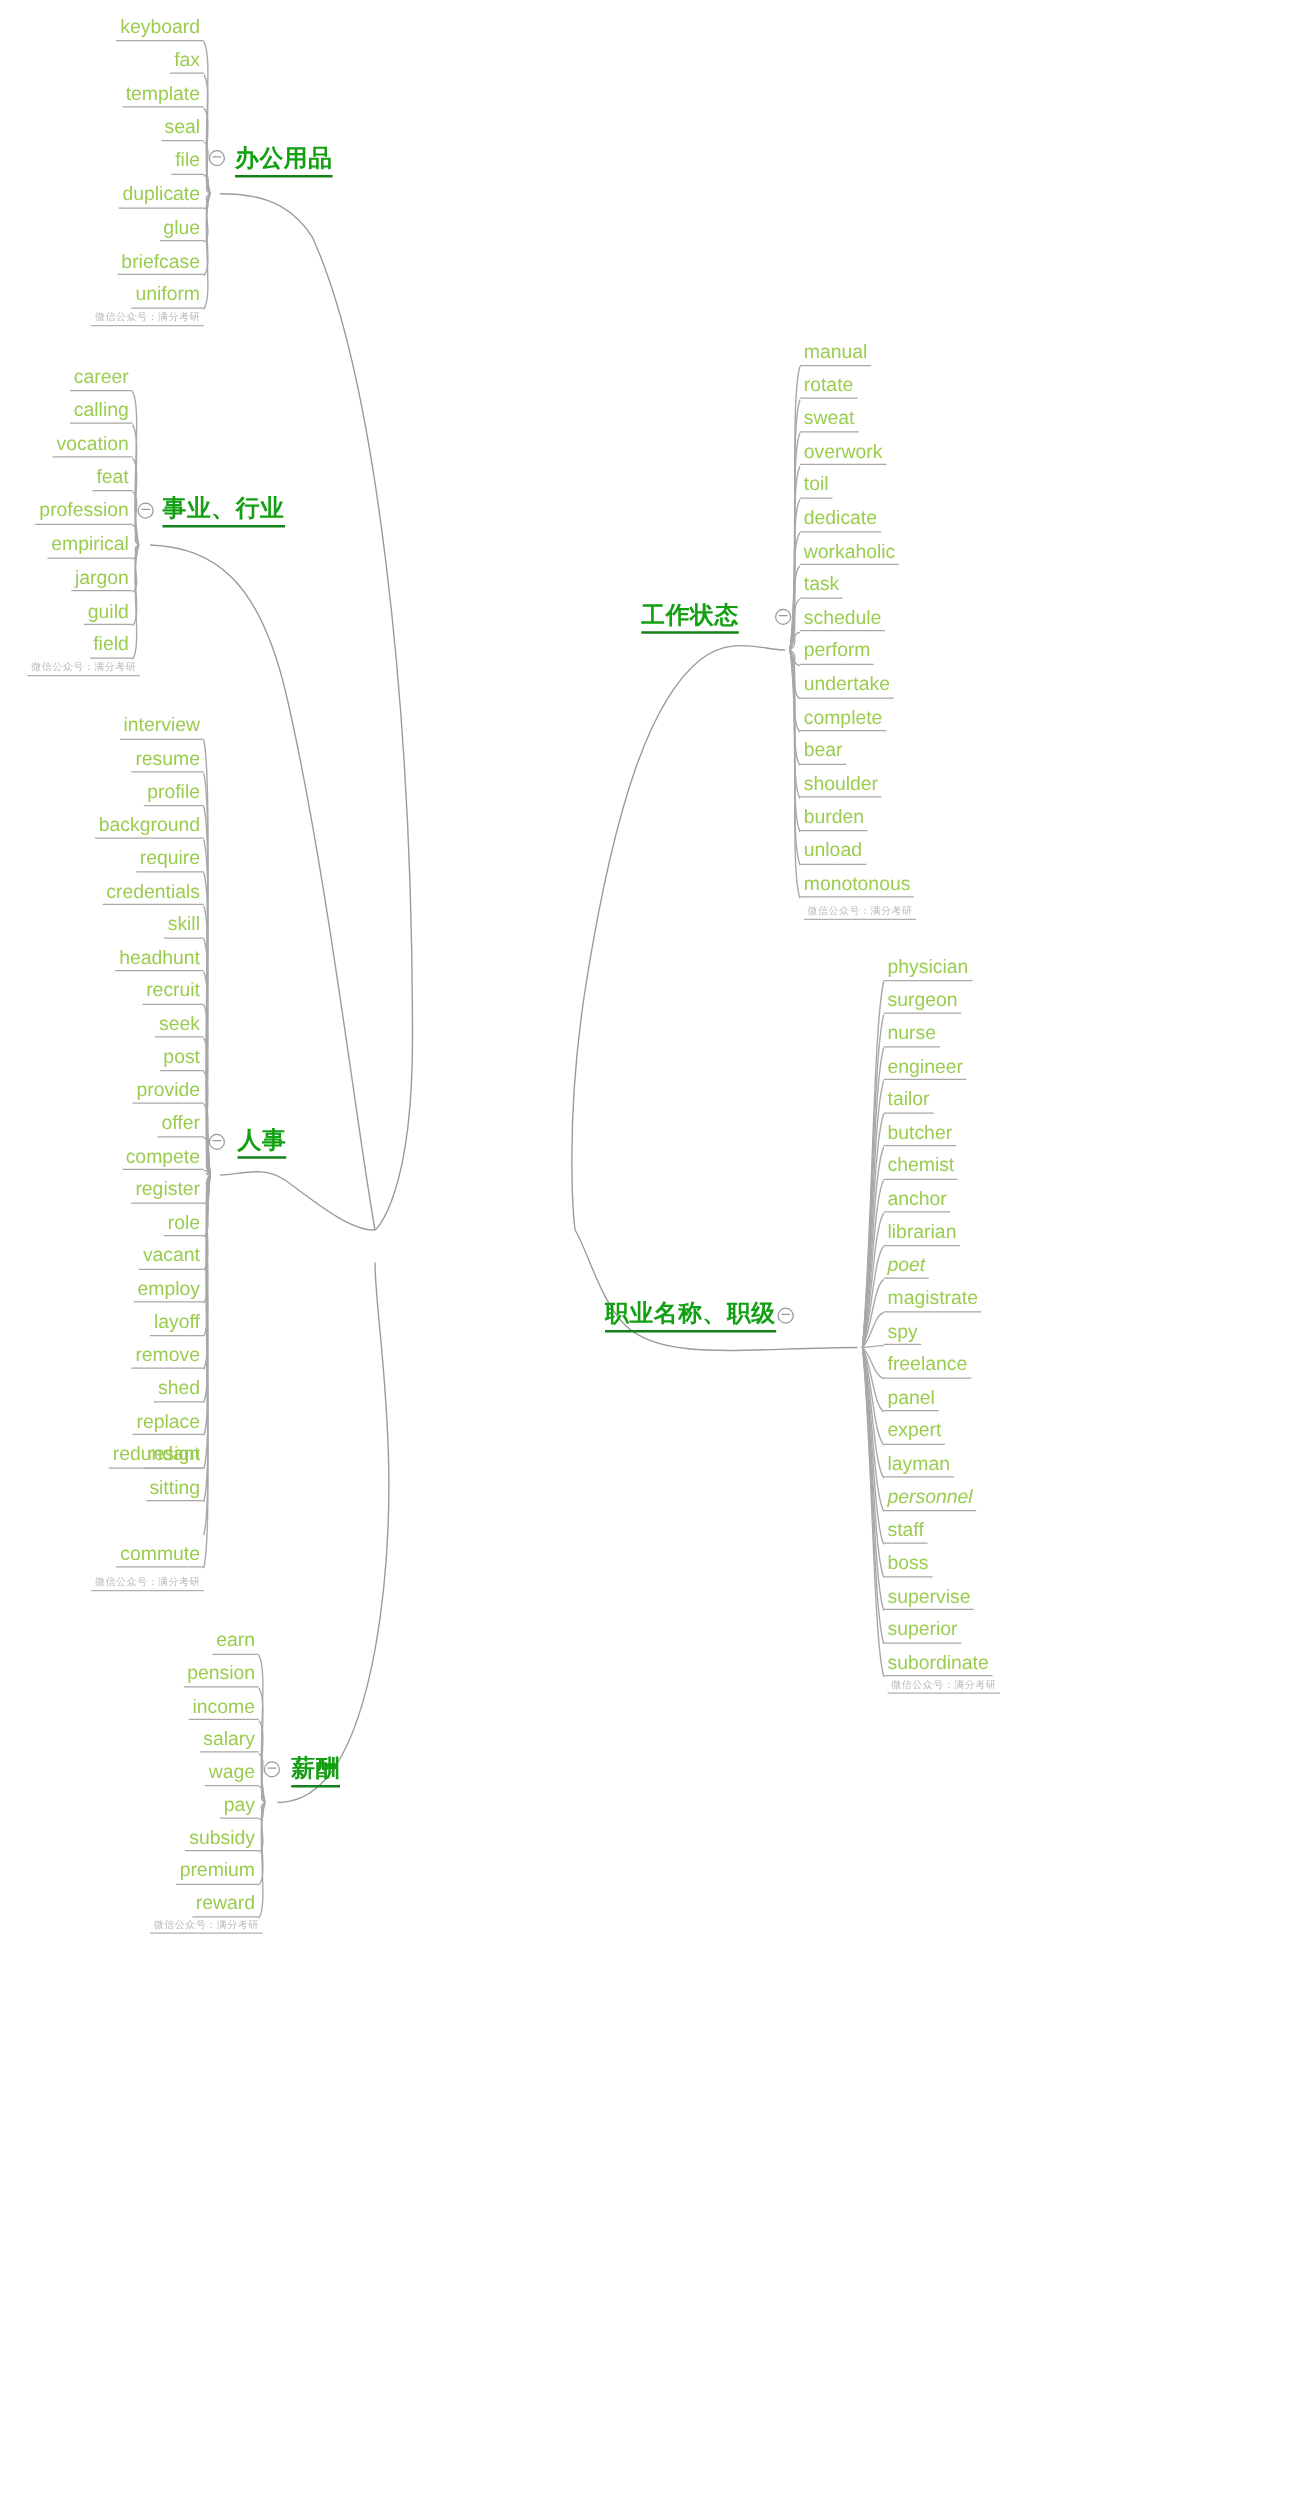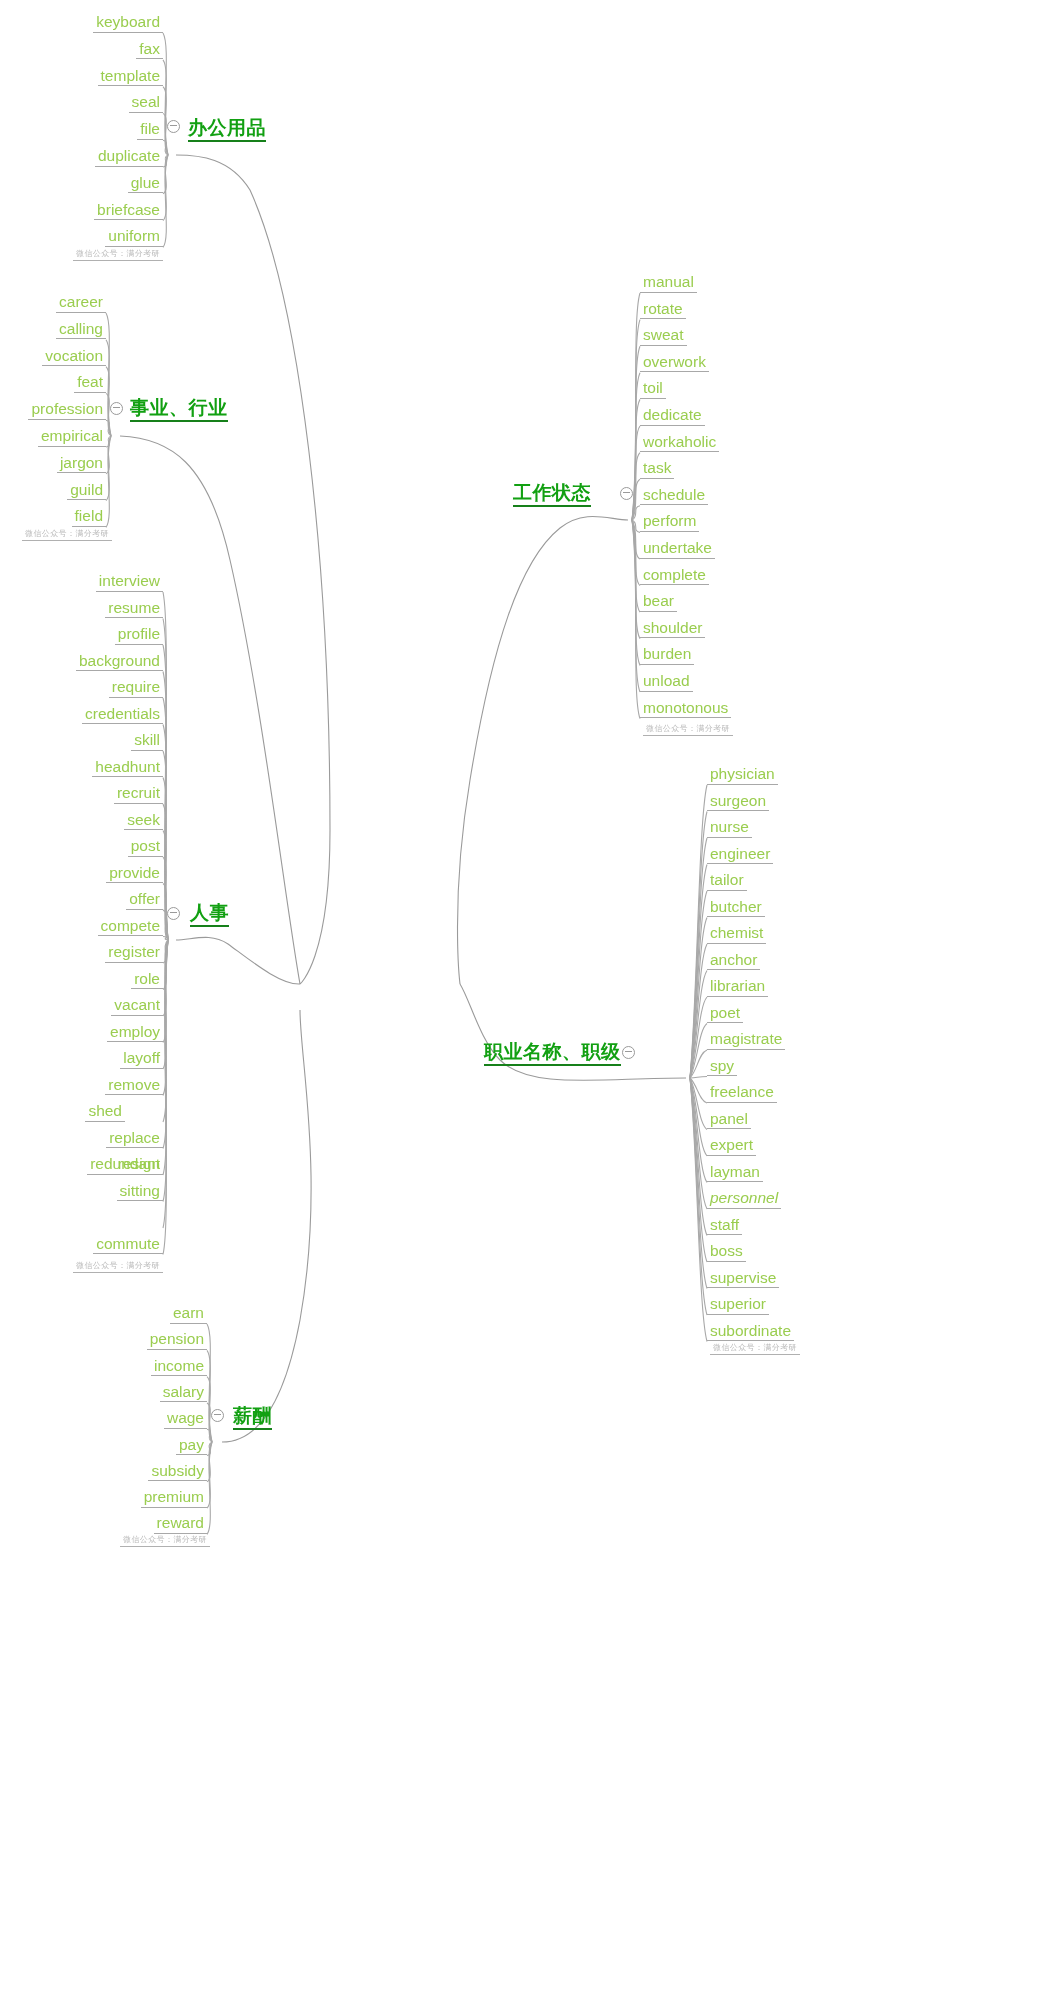--- a/index.html
+++ b/index.html
@@ -217,21 +217,21 @@
       <div class="leaf r" style="right: 882px; top: 838px;"><span class="txt">post<span class="ul"></span></span></div>
       <div class="leaf r" style="right: 882px; top: 864.5px;"><span class="txt">provide<span class="ul"></span></span></div>
       <div class="leaf r" style="right: 882px; top: 891px;"><span class="txt">offer<span class="ul"></span></span></div>
       <div class="leaf r" style="right: 882px; top: 917.5px;"><span class="txt">compete<span class="ul"></span></span></div>
       <div class="leaf r" style="right: 882px; top: 944px;"><span class="txt">register<span class="ul"></span></span></div>
       <div class="leaf r" style="right: 882px; top: 970.5px;"><span class="txt">role<span class="ul"></span></span></div>
       <div class="leaf r" style="right: 882px; top: 997px;"><span class="txt">vacant<span class="ul"></span></span></div>
       <div class="leaf r" style="right: 882px; top: 1023.5px;"><span class="txt">employ<span class="ul"></span></span></div>
       <div class="leaf r" style="right: 882px; top: 1050px;"><span class="txt">layoff<span class="ul"></span></span></div>
       <div class="leaf r" style="right: 882px; top: 1076.5px;"><span class="txt">remove<span class="ul"></span></span></div>
-      <div class="leaf r" style="right: 920px; top: 1103px;"><span class="txt">shed<span class="ul"></span></span></div>
+      <div class="leaf r" style="right: 882px; top: 1103px;"><span class="txt">shed<span class="ul"></span></span></div>
       <div class="leaf r" style="right: 882px; top: 1129.5px;"><span class="txt">replace<span class="ul"></span></span></div>
       <div class="leaf r" style="right: 882px; top: 1156px;"><span class="txt">redundant<span class="ul"></span></span></div>
       <div class="leaf r" style="right: 882px; top: 1182.5px;"><span class="txt">sitting<span class="ul"></span></span></div>
       <div class="leaf r" style="right: 882px; top: 1156px;"><span class="txt">resign<span class="ul"></span></span></div>
       <div class="leaf r" style="right: 882px; top: 1235.5px;"><span class="txt">commute<span class="ul"></span></span></div>
       <div class="wm" style="left: 73px; top: 1262px;"><span class="wtxt">微信公众号：满分考研<span class="wul"></span></span></div>
       <div class="branch" style="left: 233px; top: 1406px;"><span class="btxt">薪酬<span class="bul"></span></span></div>
       <div class="collapse" style="left: 211px; top: 1409px;"></div>
       <div class="leaf r" style="right: 838px; top: 1305px;"><span class="txt">earn<span class="ul"></span></span></div>
       <div class="leaf r" style="right: 838px; top: 1331.3px;"><span class="txt">pension<span class="ul"></span></span></div>
@@ -267,21 +267,21 @@
       <div class="collapse" style="left: 622px; top: 1046px;"></div>
       <div class="leaf" style="left: 707px; top: 766px;"><span class="txt">physician<span class="ul"></span></span></div>
       <div class="leaf" style="left: 707px; top: 792.5px;"><span class="txt">surgeon<span class="ul"></span></span></div>
       <div class="leaf" style="left: 707px; top: 819px;"><span class="txt">nurse<span class="ul"></span></span></div>
       <div class="leaf" style="left: 707px; top: 845.5px;"><span class="txt">engineer<span class="ul"></span></span></div>
       <div class="leaf" style="left: 707px; top: 872px;"><span class="txt">tailor<span class="ul"></span></span></div>
       <div class="leaf" style="left: 707px; top: 898.5px;"><span class="txt">butcher<span class="ul"></span></span></div>
       <div class="leaf" style="left: 707px; top: 925px;"><span class="txt">chemist<span class="ul"></span></span></div>
       <div class="leaf" style="left: 707px; top: 951.5px;"><span class="txt">anchor<span class="ul"></span></span></div>
       <div class="leaf" style="left: 707px; top: 978px;"><span class="txt">librarian<span class="ul"></span></span></div>
-      <div class="leaf" style="left: 707px; top: 1004.5px;"><span class="txt">poet<span class="ul"></span></span></div>
+      <div class="leaf" style="left: 707px; top: 1004.5px; font-style: italic;"><span class="txt">poet<span class="ul"></span></span></div>
       <div class="leaf" style="left: 707px; top: 1031px;"><span class="txt">magistrate<span class="ul"></span></span></div>
       <div class="leaf" style="left: 707px; top: 1057.5px;"><span class="txt">spy<span class="ul"></span></span></div>
       <div class="leaf" style="left: 707px; top: 1084px;"><span class="txt">freelance<span class="ul"></span></span></div>
       <div class="leaf" style="left: 707px; top: 1110.5px;"><span class="txt">panel<span class="ul"></span></span></div>
       <div class="leaf" style="left: 707px; top: 1137px;"><span class="txt">expert<span class="ul"></span></span></div>
       <div class="leaf" style="left: 707px; top: 1163.5px;"><span class="txt">layman<span class="ul"></span></span></div>
       <div class="leaf" style="left: 707px; top: 1190px; font-style: italic;"><span class="txt">personnel<span class="ul"></span></span></div>
       <div class="leaf" style="left: 707px; top: 1216.5px;"><span class="txt">staff<span class="ul"></span></span></div>
       <div class="leaf" style="left: 707px; top: 1243px;"><span class="txt">boss<span class="ul"></span></span></div>
       <div class="leaf" style="left: 707px; top: 1269.5px;"><span class="txt">supervise<span class="ul"></span></span></div>

